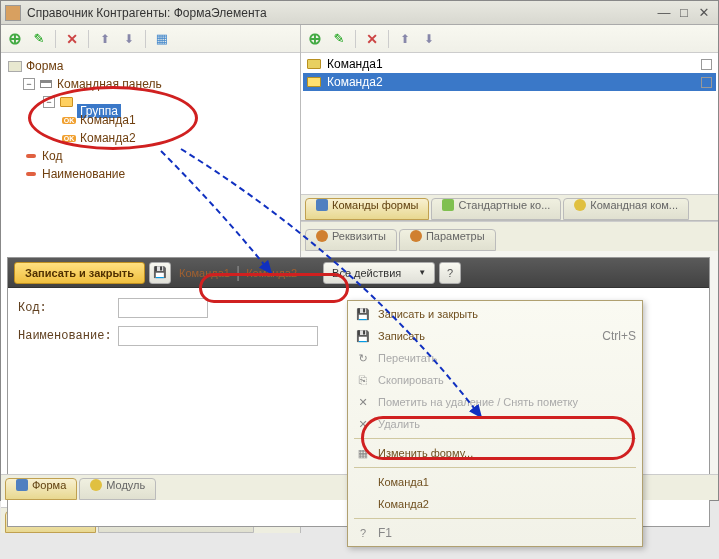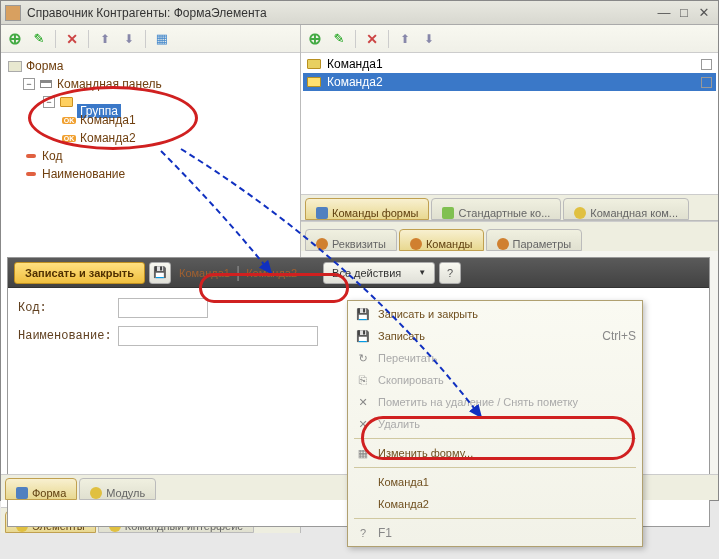--- a/index.html
+++ b/index.html
@@ -35,21 +35,21 @@
 .tree-ico { width: 16px; height: 14px; margin-right: 3px; display: flex; align-items: center; justify-content: center; }
 .ti-form { background: #e8e8d0; border: 1px solid #aaa; width: 14px; height: 11px; }
 .ti-panel { width: 12px; height: 8px; background: #fff; border: 1px solid #888; border-top: 3px solid #888; }
 .ti-folder { width: 13px; height: 10px; background: #ffd060; border: 1px solid #cc9020; border-radius: 1px; }
 .ti-ok { background: #f0a030; color: #fff; font-size: 7px; font-weight: bold; padding: 0 2px; border-radius: 2px; }
 .ti-dash { width: 10px; height: 4px; background: #e06040; border-radius: 2px; }
 .tree-label { color: #704010; }
 .tree-sel { background: #3a78c8; color: #fff; padding: 0 3px; margin-top: 18px; }
 
 .tab-bar { height: 26px; background: #eeeee0; border-top: 1px solid #ccc; display: flex; align-items: flex-end; padding: 0 4px; gap: 2px; }
-.tab { height: 22px; padding: 0 10px; background: linear-gradient(#f8f0d0, #e8d890); border: 1px solid #c0a050; border-radius: 4px 4px 0 0; display: flex; align-items: flex-end; font-size: 11px; color: #604010; cursor: pointer; gap: 4px; }
+.tab { height: 22px; padding: 0 10px; background: linear-gradient(#f8f0d0, #e8d890); border: 1px solid #c0a050; border-radius: 4px 4px 0 0; display: flex; align-items: flex-start; font-size: 11px; color: #604010; cursor: pointer; gap: 4px; }
 .tab.inactive { background: linear-gradient(#f0f0e0, #e0e0d0); border-color: #bbb; color: #666; }
 .tab-ico { width: 12px; height: 12px; display: inline-block; }
 .tab-ico.yel { background: #e0c040; border-radius: 6px; }
 .tab-ico.org { background: #d08030; border-radius: 6px; }
 .tab-ico.blu { background: #5080c0; border-radius: 2px; }
 .tab-ico.grn { background: #80c050; border-radius: 2px; }
 
 .right-top { height: 196px; display: flex; flex-direction: column; border-bottom: 1px solid #bbb; }
 .list-area { flex: 1; background: #fff; font-size: 12px; padding: 2px; overflow: auto; }
 .list-row { height: 18px; display: flex; align-items: center; padding: 0 4px; cursor: pointer; }
@@ -235,24 +235,20 @@
             <span class="tab-ico yel"></span>
             <span>Командная ком...</span>
           </div>
         </div>
       </div>
 
       <div class="tab-bar right-mid">
         <div class="tab inactive">
           <span class="tab-ico org"></span>
           <span>Реквизиты</span>
-        </div>
-        <div class="tab">
-          <span class="tab-ico org"></span>
-          <span>Команды</span>
         </div>
         <div class="tab inactive">
           <span class="tab-ico org"></span>
           <span>Параметры</span>
         </div>
       </div>
 
       <div style="flex:1"></div>
     </div>
   </div>

